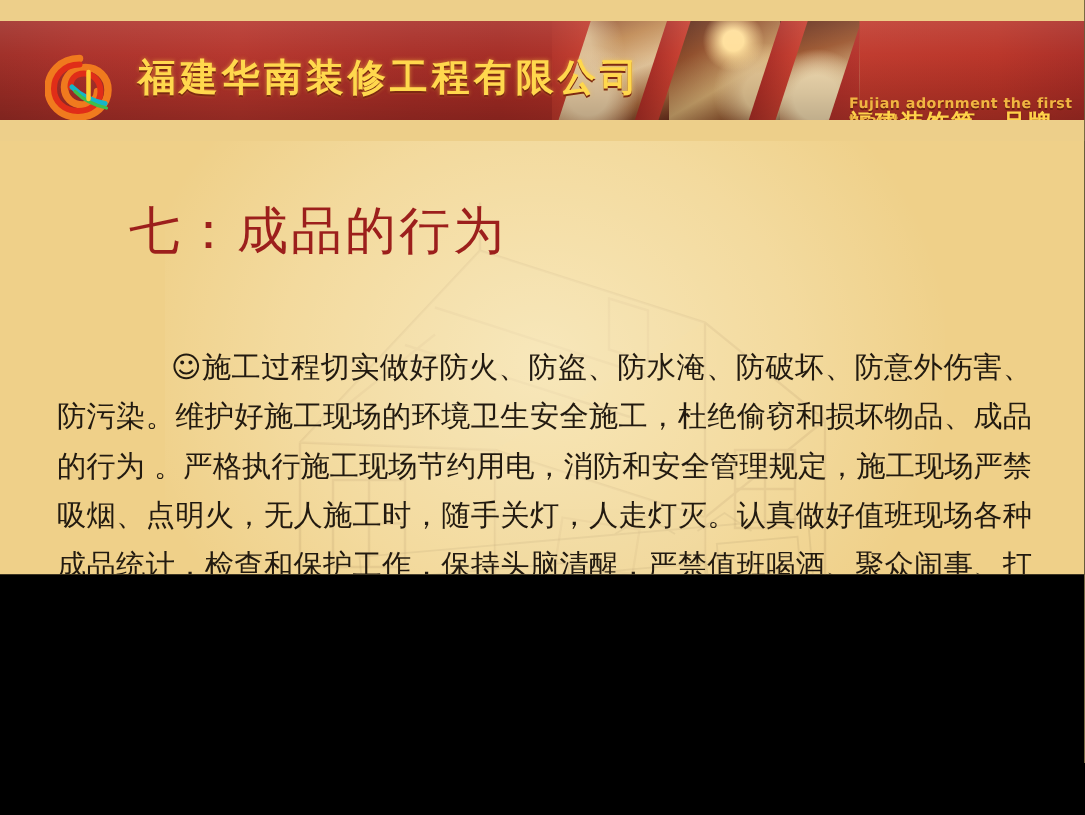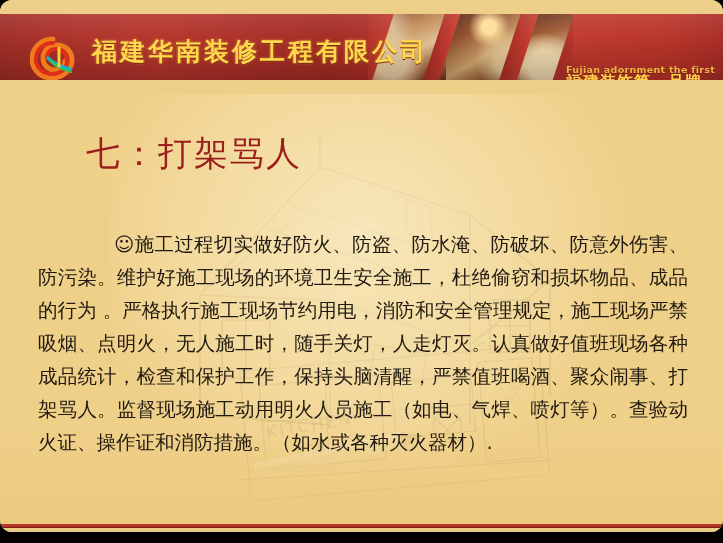--- a/index.html
+++ b/index.html
@@ -1,22 +1,21 @@
 <!DOCTYPE html>
 <html><head>
 <meta charset="utf-8">
 <style>
   html,body{margin:0;padding:0;background:#000;}
   #slide{
     position:relative;
-    width:723px;height:532px;
+    width:723px;height:383px;
     overflow:hidden;
     background:#efd089;
     font-family:"DejaVu Sans","Liberation Sans",sans-serif;
-    border-radius:12px;
   }
 
   
   .wm{position:absolute;pointer-events:none;}
 
   #wm-house{
     left:170px;top:95px;width:390px;height:330px;
     opacity:.30;
   }
   #wm-blue{
@@ -222,21 +221,21 @@
       <path d="M29 12 L29 30" stroke="#ffcc33" stroke-width="3" stroke-linecap="round"></path>
     </svg>
 
     <div id="hdr-cn">福建华南装修工程有限公司</div>
     <div id="tag-cn">福建装饰第一品牌</div>
     <div id="tag-en">Fujian adornment the first brand</div>
   </div>
 
   <div id="band-bottom"></div>
 
-  <div id="title">七：打架骂人</div>
+  <div id="title">七：成品的行为</div>
   <div id="body">☺施工过程切实做好防火、防盗、防水淹、防破坏、防意外伤害、防污染。维护好施工现场的环境卫生安全施工，杜绝偷窃和损坏物品、成品的行为 。严格执行施工现场节约用电，消防和安全管理规定，施工现场严禁吸烟、点明火，无人施工时，随手关灯，人走灯灭。认真做好值班现场各种成品统计，检查和保护工作，保持头脑清醒，严禁值班喝酒、聚众闹事、打架骂人。监督现场施工动用明火人员施工（如电、气焊、喷灯等）。查验动火证、操作证和消防措施。（如水或各种灭火器材）.</div>
 
   <div id="rule-red"></div>
   <div id="rule-dark"></div>
   <div id="foot"></div>
   <div id="foot-black"></div>
 
 </div>
 
 </body></html>

